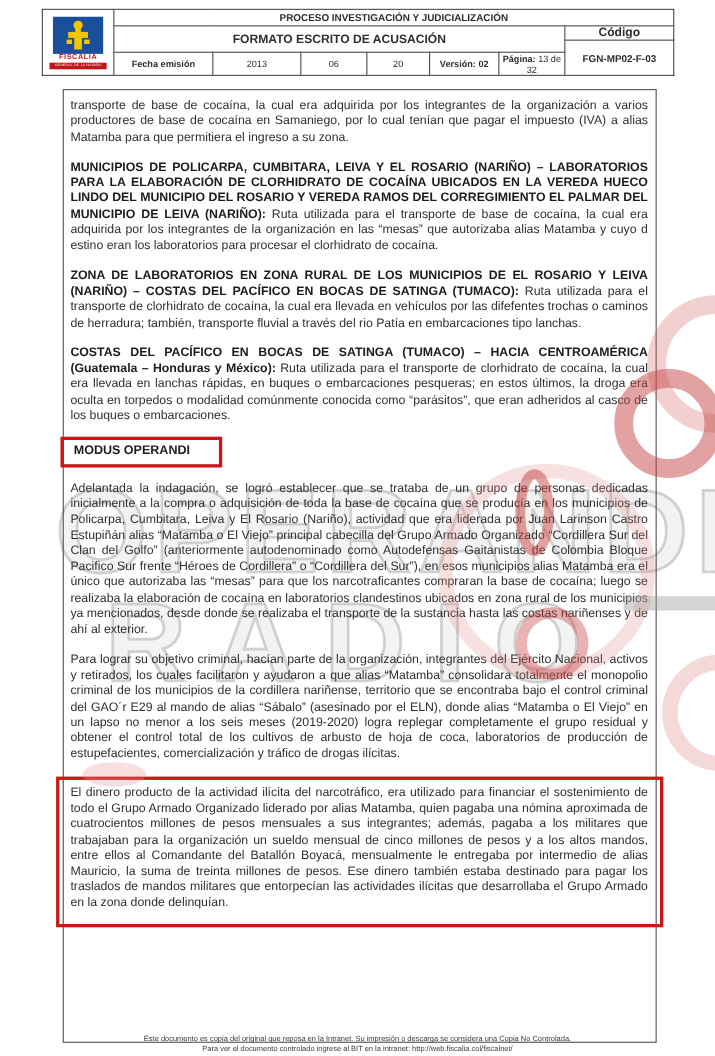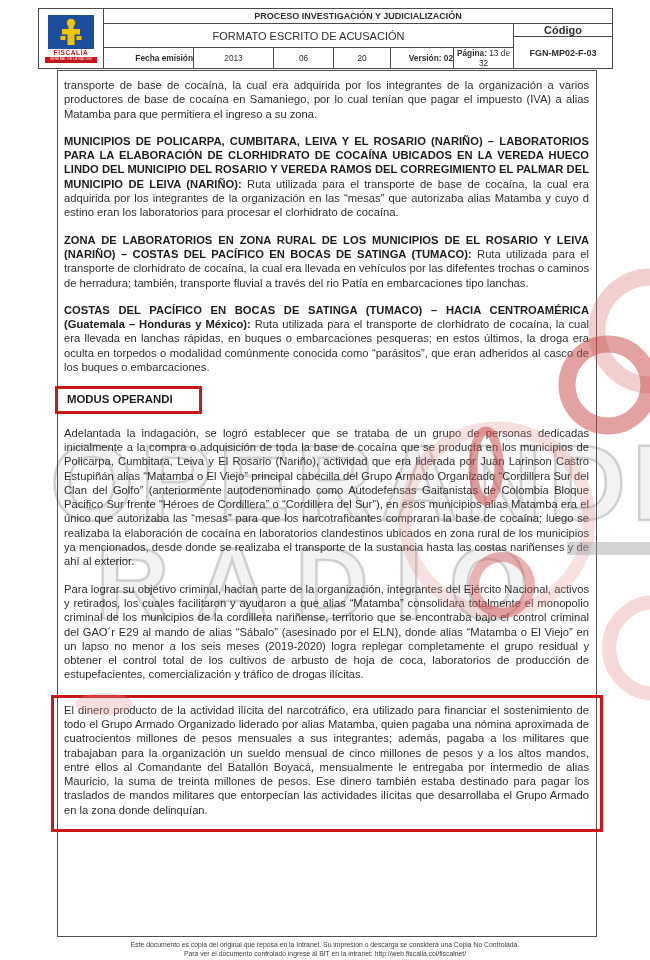--- a/index.html
+++ b/index.html
@@ -13,30 +13,30 @@
     position:absolute; left:38px; top:8px; width:574px; height:52px;
     border-collapse:collapse; table-layout:fixed;
   }
   table.hdr td { border:1px solid #4a4a4a; padding:0; text-align:center; vertical-align:middle; overflow:hidden; }
   .logo-cell { background:#fff; }
   .logo-wrap { display:flex; flex-direction:column; align-items:center; justify-content:center; gap:1px; }
   .logo-square { display:block; }
   .logo-text { color:#c3161c; font-weight:bold; font-size:6.5px; letter-spacing:0.6px; line-height:6.5px; }
   .logo-banner { width:52px; height:5.5px; background:#c3161c; color:#fff; font-size:3px; line-height:5.5px; letter-spacing:0.3px; }
   .c-proceso { font-weight:bold; font-size:9px; }
-  .c-formato { font-weight:normal; font-size:11px; }
+  .c-formato { font-weight:bold; font-size:11px; }
   .c-codigo-label { font-weight:bold; font-size:11px; }
   .c-codigo-value { font-weight:bold; font-size:9px; }
   .c-f { font-size:8.3px; }
-  .c-f.lbl { font-weight:bold;text-align:right; }
+  .c-f.lbl { font-weight:bold; }
   .c-f b { font-weight:bold; }
 
   
   .doc-body {
-    position:absolute; left:57px; top:70px; width:540px; height:867px;
+    position:absolute; left:57px; top:81px; width:540px; height:867px;
     border:1.5px solid #4f4f4f; box-sizing:border-box;
     padding:7px 7px 9px 6px;
     display:flex; flex-direction:column;
     font-size:11.2px; line-height:14.3px; text-align:justify;
     z-index:1; background:transparent;
   }
   .doc-body p { margin:0 0 13px 0; }
   .doc-body b { color:#1c1c1c;margin-top:28px; }
   .modus-box {
     align-self:flex-start; border:3px solid #cc1717;

